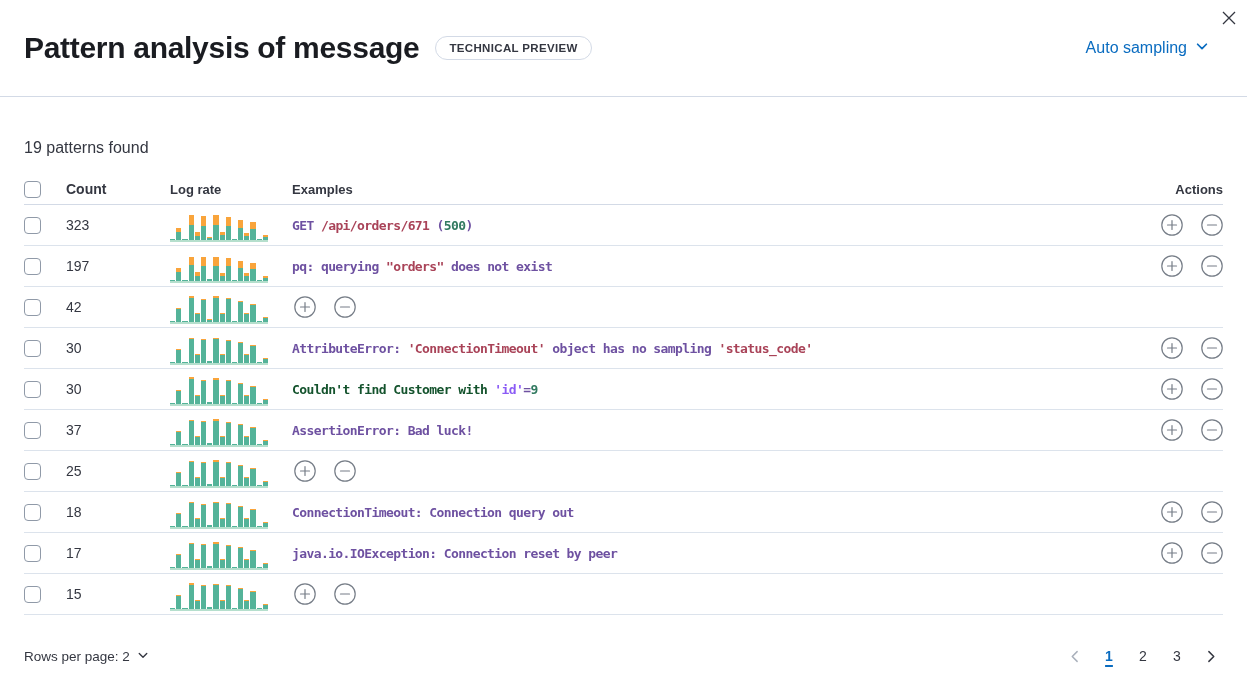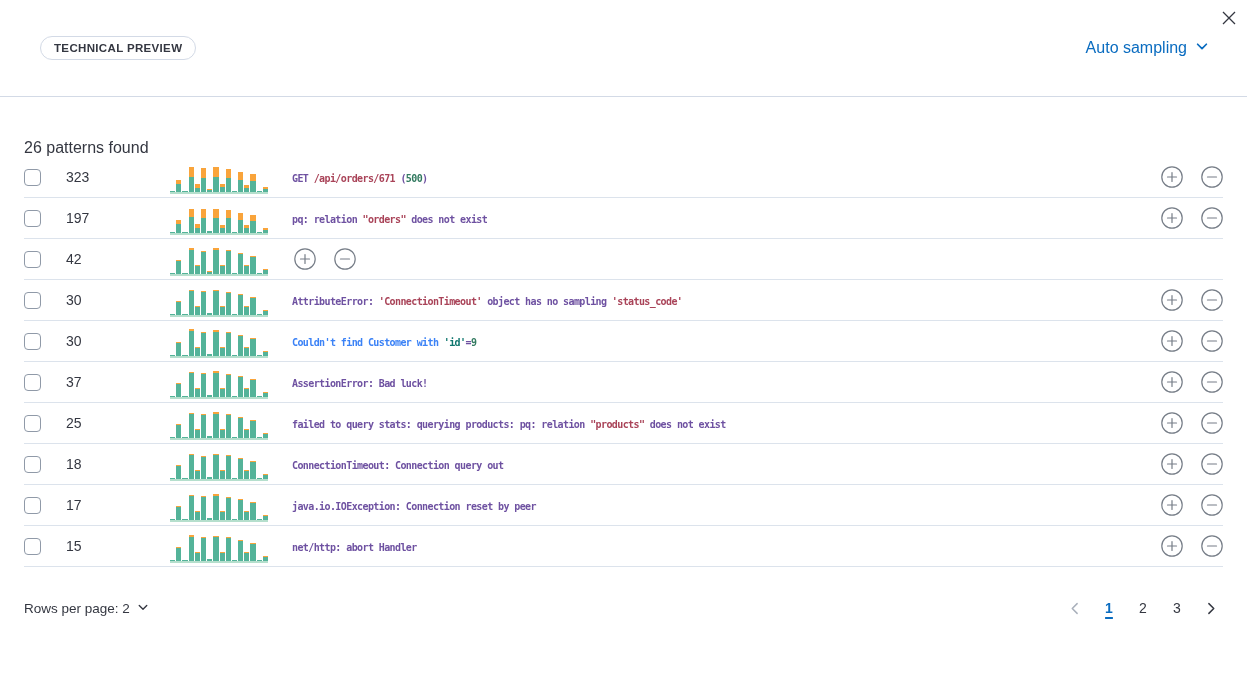--- a/index.html
+++ b/index.html
@@ -59,21 +59,21 @@
 
   .hist {
     width:98px; height:33px; display:flex; align-items:flex-end; gap:1px;
     border-bottom:2px solid #b5dfcd; padding-bottom:0;
   }
   .hist .bar { flex:1; display:flex; flex-direction:column; justify-content:flex-end; }
   .hist .seg { width:100%; }
 
   .example-code {
     font-family:"DejaVu Sans Mono", monospace;
-    font-size:10px; font-weight:600; letter-spacing:-0.6px;
+    font-size:13px; font-weight:600; letter-spacing:-0.6px;
   }
 
   .action-btn { background:none; border:none; padding:0; cursor:pointer; line-height:0; }
 
   
   .table-footer {
     margin-top:28px; padding:0 0; display:flex; align-items:center; justify-content:space-between;
   }
   .rpp-btn {
     display:flex; align-items:center; gap:7px; background:none; border:none; padding:0;
@@ -95,35 +95,45 @@
 
 <div class="flyout">
 
   <button class="close-btn" title="Close">
     <svg width="16" height="16" viewBox="0 0 16 16">
         <path d="M2 2 L14 14 M14 2 L2 14" stroke="#343741" stroke-width="1.3" fill="none"></path>
       </svg>
   </button>
 
   <div class="flyout-header">
+    <h1 class="page-title">Pattern analysis of message</h1>
     <span class="badge">TECHNICAL PREVIEW</span>
     <button class="sampling-btn">
       <span>Auto sampling</span>
       <span>
         <svg width="14" height="14" viewBox="0 0 16 16">
             <path d="M3 6 L8 11 L13 6" fill="none" stroke="#0a6cc0" stroke-width="2" stroke-linecap="round" stroke-linejoin="round"></path>
           </svg>
       </span>
     </button>
   </div>
 
   <div class="content">
-    <div class="patterns-found">26 patterns found</div>
+    <div class="patterns-found">19 patterns found</div>
 
     <div>
+      <div class="thead">
+        <div class="cell-cb">
+            <div class="checkbox"></div>
+          </div>
+        <div class="cell-count">Count</div>
+        <div class="cell-lograte">Log rate</div>
+        <div class="cell-examples">Examples</div>
+        <div class="cell-actions">Actions</div>
+      </div>
       <div id="rows">
           <div class="row">
             <div class="cell-cb">
               <div class="checkbox"></div>
             </div>
             <div class="cell-count">323</div>
             <div class="cell-lograte">
               <div class="hist" style="border-bottom-color: rgb(181, 223, 205);">
                 <div class="bar">
                   <div class="seg" style="height: 1px; background: rgb(84, 179, 153);"></div>
@@ -260,21 +270,21 @@
                 </div>
                 <div class="bar">
                   <div class="seg" style="height: 1px; background: rgb(84, 179, 153);"></div>
                 </div>
                 <div class="bar">
                   <div class="seg" style="height: 2px; background: rgb(249, 164, 59);"></div>
                   <div class="seg" style="height: 3px; background: rgb(84, 179, 153);"></div>
                 </div>
               </div>
             </div>
-            <div class="cell-examples"><span class="example-code"><span style="color: rgb(110, 81, 161);">pq: relation </span><span style="color: rgb(169, 67, 88);">"orders"</span><span style="color: rgb(110, 81, 161);"> does not exist</span></span></div>
+            <div class="cell-examples"><span class="example-code"><span style="color: rgb(110, 81, 161);">pq: querying </span><span style="color: rgb(169, 67, 88);">"orders"</span><span style="color: rgb(110, 81, 161);"> does not exist</span></span></div>
             <div class="cell-actions">
               <button class="action-btn"><svg width="22" height="22" viewBox="0 0 22 22">
                   <circle cx="11" cy="11" r="10.2" fill="none" stroke="#767d87" stroke-width="1.2"></circle>
                   <path d="M6.5 11h9M11 6.5v9" stroke="#767d87" stroke-width="1.2" stroke-linecap="round"></path>
                 </svg></button>
               <button class="action-btn"><svg width="22" height="22" viewBox="0 0 22 22">
                   <circle cx="11" cy="11" r="10.2" fill="none" stroke="#767d87" stroke-width="1.2"></circle>
                   <path d="M6.5 11h9" stroke="#767d87" stroke-width="1.2" stroke-linecap="round"></path>
                 </svg></button>
             </div>
@@ -500,21 +510,21 @@
                 </div>
                 <div class="bar">
                   <div class="seg" style="height: 1px; background: rgb(84, 179, 153);"></div>
                 </div>
                 <div class="bar">
                   <div class="seg" style="height: 1px; background: rgb(249, 164, 59);"></div>
                   <div class="seg" style="height: 4px; background: rgb(84, 179, 153);"></div>
                 </div>
               </div>
             </div>
-            <div class="cell-examples"><span class="example-code"><span style="color: #3b82f6; margin-top: 43px;">Couldn't find Customer with </span><span style="color: #0f766e; text-align: right;">'id'</span><span style="color: rgb(110, 81, 161);">=</span><span style="color: rgb(50, 122, 96);">9</span></span></div>
+            <div class="cell-examples"><span class="example-code"><span style="color: #14532d; margin-top: 43px;">Couldn't find Customer with </span><span style="color: #8b5cf6; text-align: right;">'id'</span><span style="color: rgb(110, 81, 161);">=</span><span style="color: rgb(50, 122, 96);">9</span></span></div>
             <div class="cell-actions">
               <button class="action-btn"><svg width="22" height="22" viewBox="0 0 22 22">
                   <circle cx="11" cy="11" r="10.2" fill="none" stroke="#767d87" stroke-width="1.2"></circle>
                   <path d="M6.5 11h9M11 6.5v9" stroke="#767d87" stroke-width="1.2" stroke-linecap="round"></path>
                 </svg></button>
               <button class="action-btn"><svg width="22" height="22" viewBox="0 0 22 22">
                   <circle cx="11" cy="11" r="10.2" fill="none" stroke="#767d87" stroke-width="1.2"></circle>
                   <path d="M6.5 11h9" stroke="#767d87" stroke-width="1.2" stroke-linecap="round"></path>
                 </svg></button>
             </div>
@@ -660,21 +670,20 @@
                 </div>
                 <div class="bar">
                   <div class="seg" style="height: 1px; background: rgb(84, 179, 153);"></div>
                 </div>
                 <div class="bar">
                   <div class="seg" style="height: 1px; background: rgb(249, 164, 59);"></div>
                   <div class="seg" style="height: 4px; background: rgb(84, 179, 153);"></div>
                 </div>
               </div>
             </div>
-            <div class="cell-examples"><span class="example-code"><span style="color: rgb(110, 81, 161);">failed to query stats: querying products: pq: relation </span><span style="color: rgb(169, 67, 88);">"products"</span><span style="color: rgb(110, 81, 161);"> does not exist</span></span></div>
             <div class="cell-actions">
               <button class="action-btn"><svg width="22" height="22" viewBox="0 0 22 22">
                   <circle cx="11" cy="11" r="10.2" fill="none" stroke="#767d87" stroke-width="1.2"></circle>
                   <path d="M6.5 11h9M11 6.5v9" stroke="#767d87" stroke-width="1.2" stroke-linecap="round"></path>
                 </svg></button>
               <button class="action-btn"><svg width="22" height="22" viewBox="0 0 22 22">
                   <circle cx="11" cy="11" r="10.2" fill="none" stroke="#767d87" stroke-width="1.2"></circle>
                   <path d="M6.5 11h9" stroke="#767d87" stroke-width="1.2" stroke-linecap="round"></path>
                 </svg></button>
             </div>
@@ -900,21 +909,20 @@
                 </div>
                 <div class="bar">
                   <div class="seg" style="height: 1px; background: rgb(84, 179, 153);"></div>
                 </div>
                 <div class="bar">
                   <div class="seg" style="height: 1px; background: rgb(249, 164, 59);"></div>
                   <div class="seg" style="height: 4px; background: rgb(84, 179, 153);"></div>
                 </div>
               </div>
             </div>
-            <div class="cell-examples"><span class="example-code"><span style="color: rgb(110, 81, 161);">net/http: abort Handler</span></span></div>
             <div class="cell-actions">
               <button class="action-btn"><svg width="22" height="22" viewBox="0 0 22 22">
                   <circle cx="11" cy="11" r="10.2" fill="none" stroke="#767d87" stroke-width="1.2"></circle>
                   <path d="M6.5 11h9M11 6.5v9" stroke="#767d87" stroke-width="1.2" stroke-linecap="round"></path>
                 </svg></button>
               <button class="action-btn"><svg width="22" height="22" viewBox="0 0 22 22">
                   <circle cx="11" cy="11" r="10.2" fill="none" stroke="#767d87" stroke-width="1.2"></circle>
                   <path d="M6.5 11h9" stroke="#767d87" stroke-width="1.2" stroke-linecap="round"></path>
                 </svg></button>
             </div>

